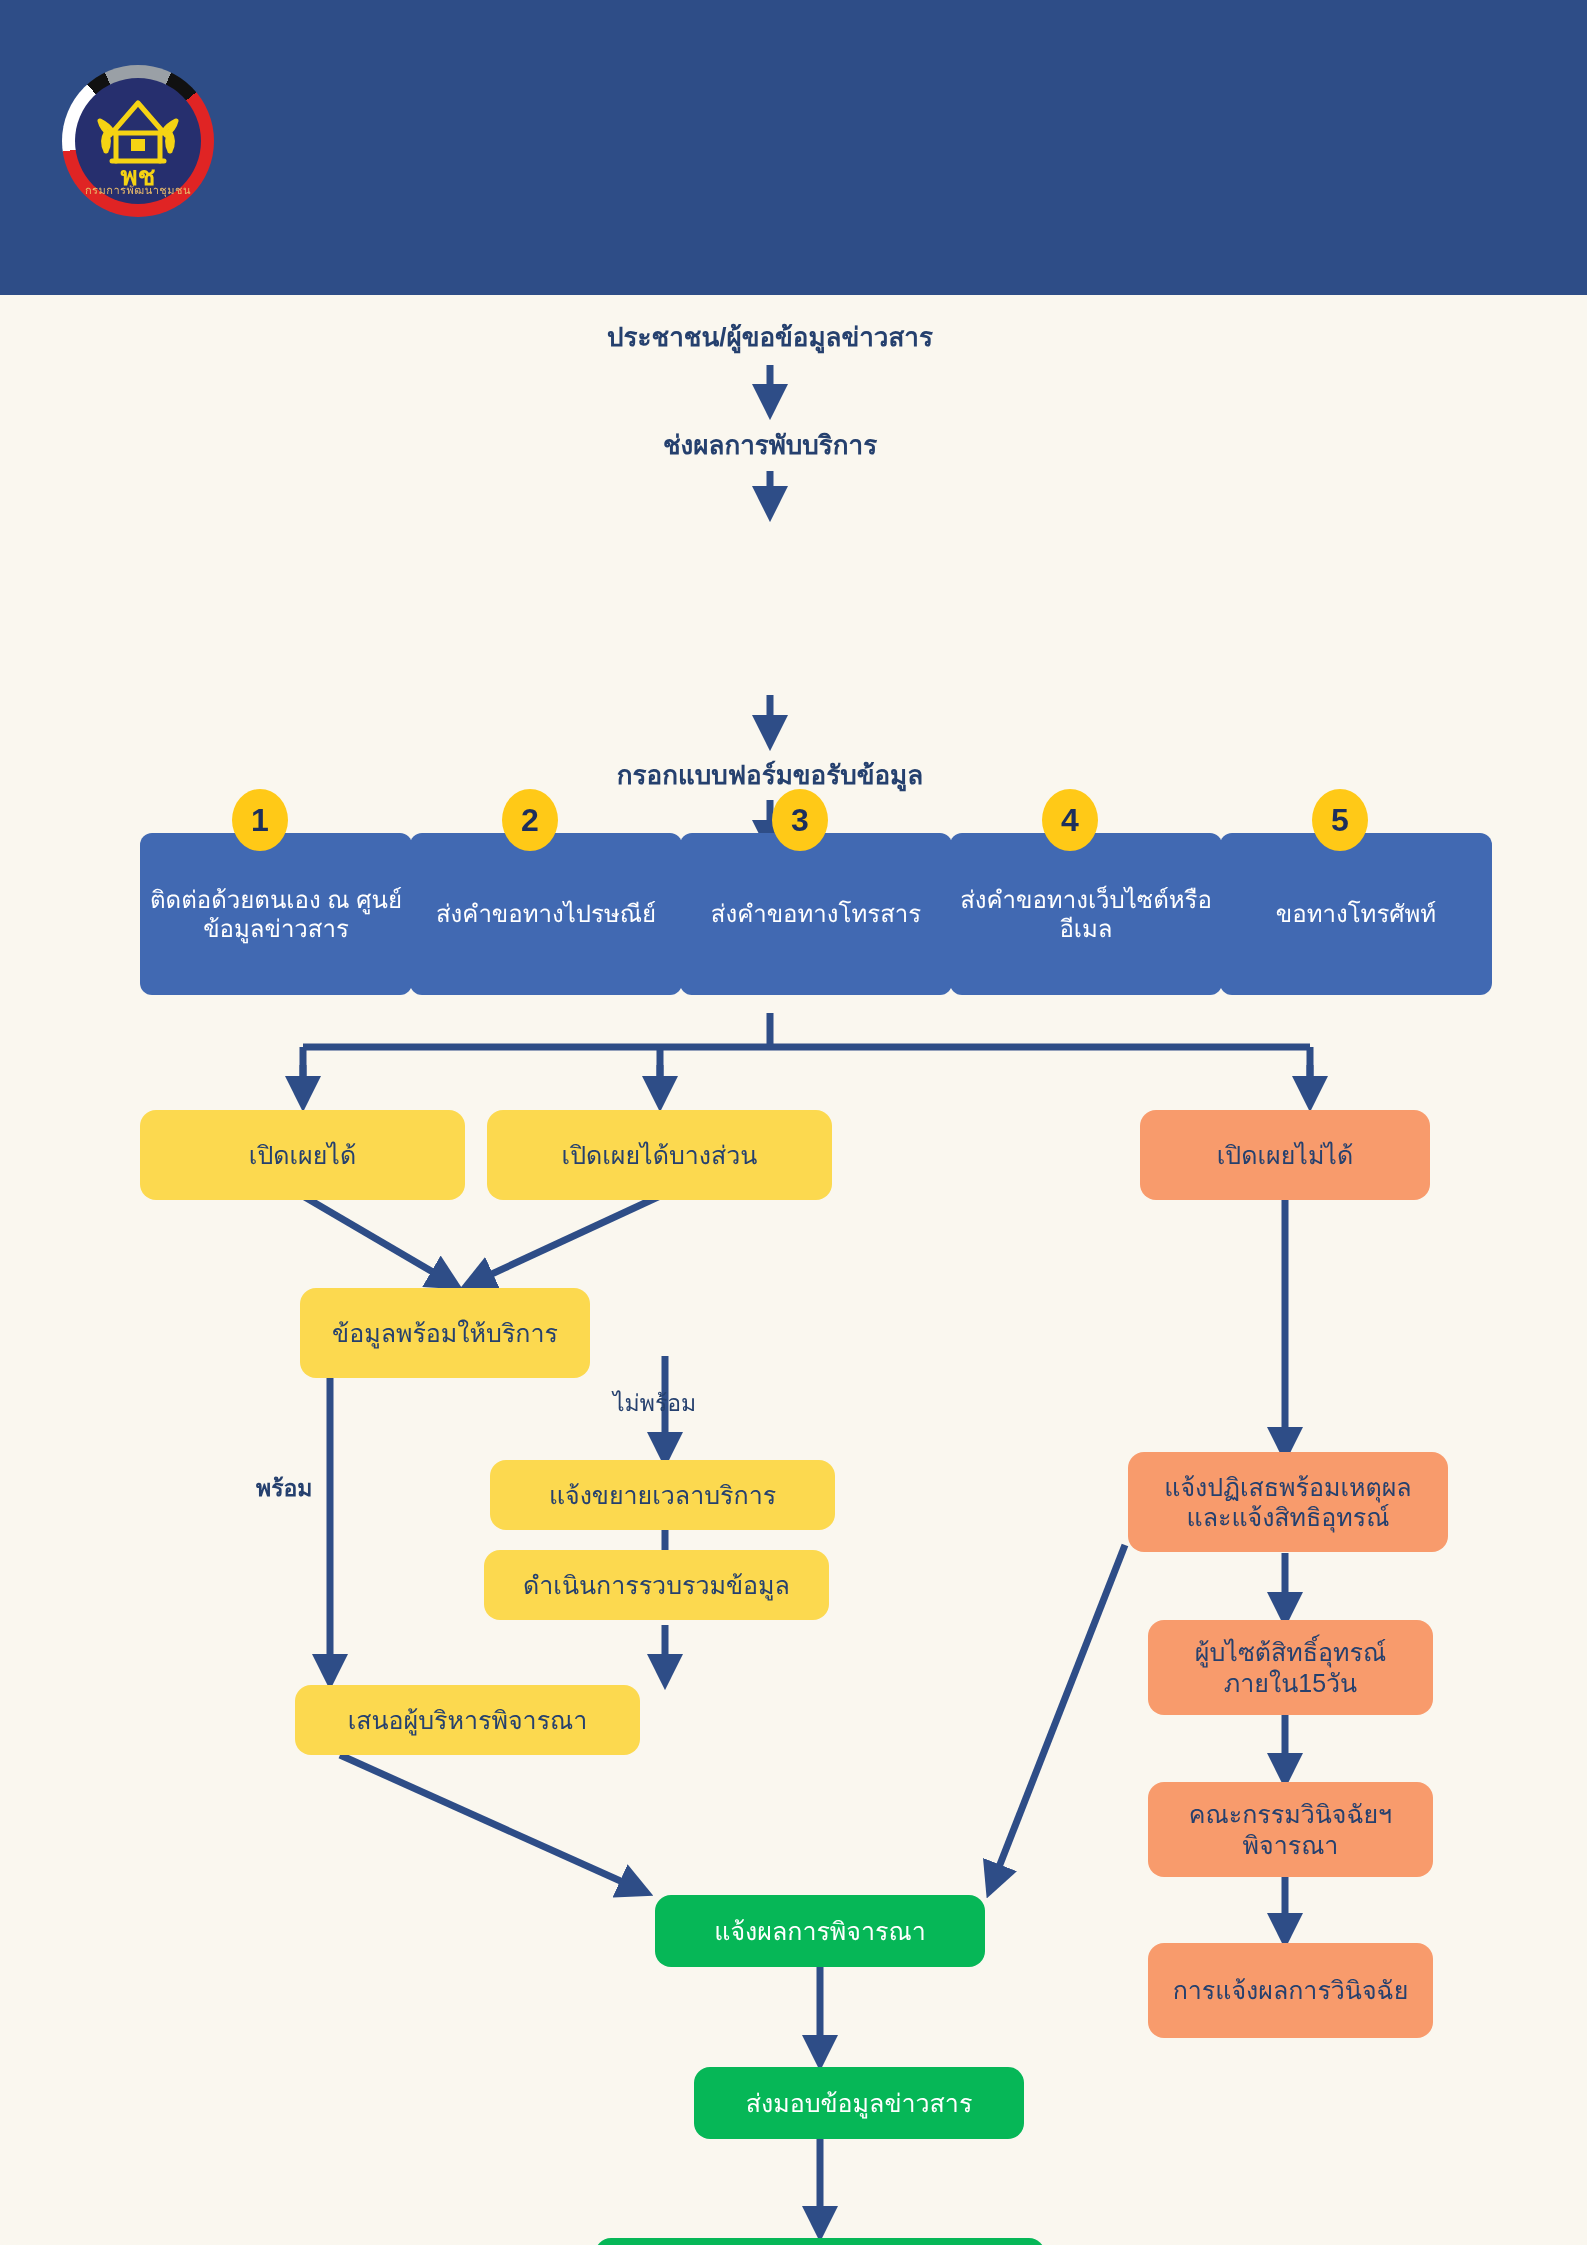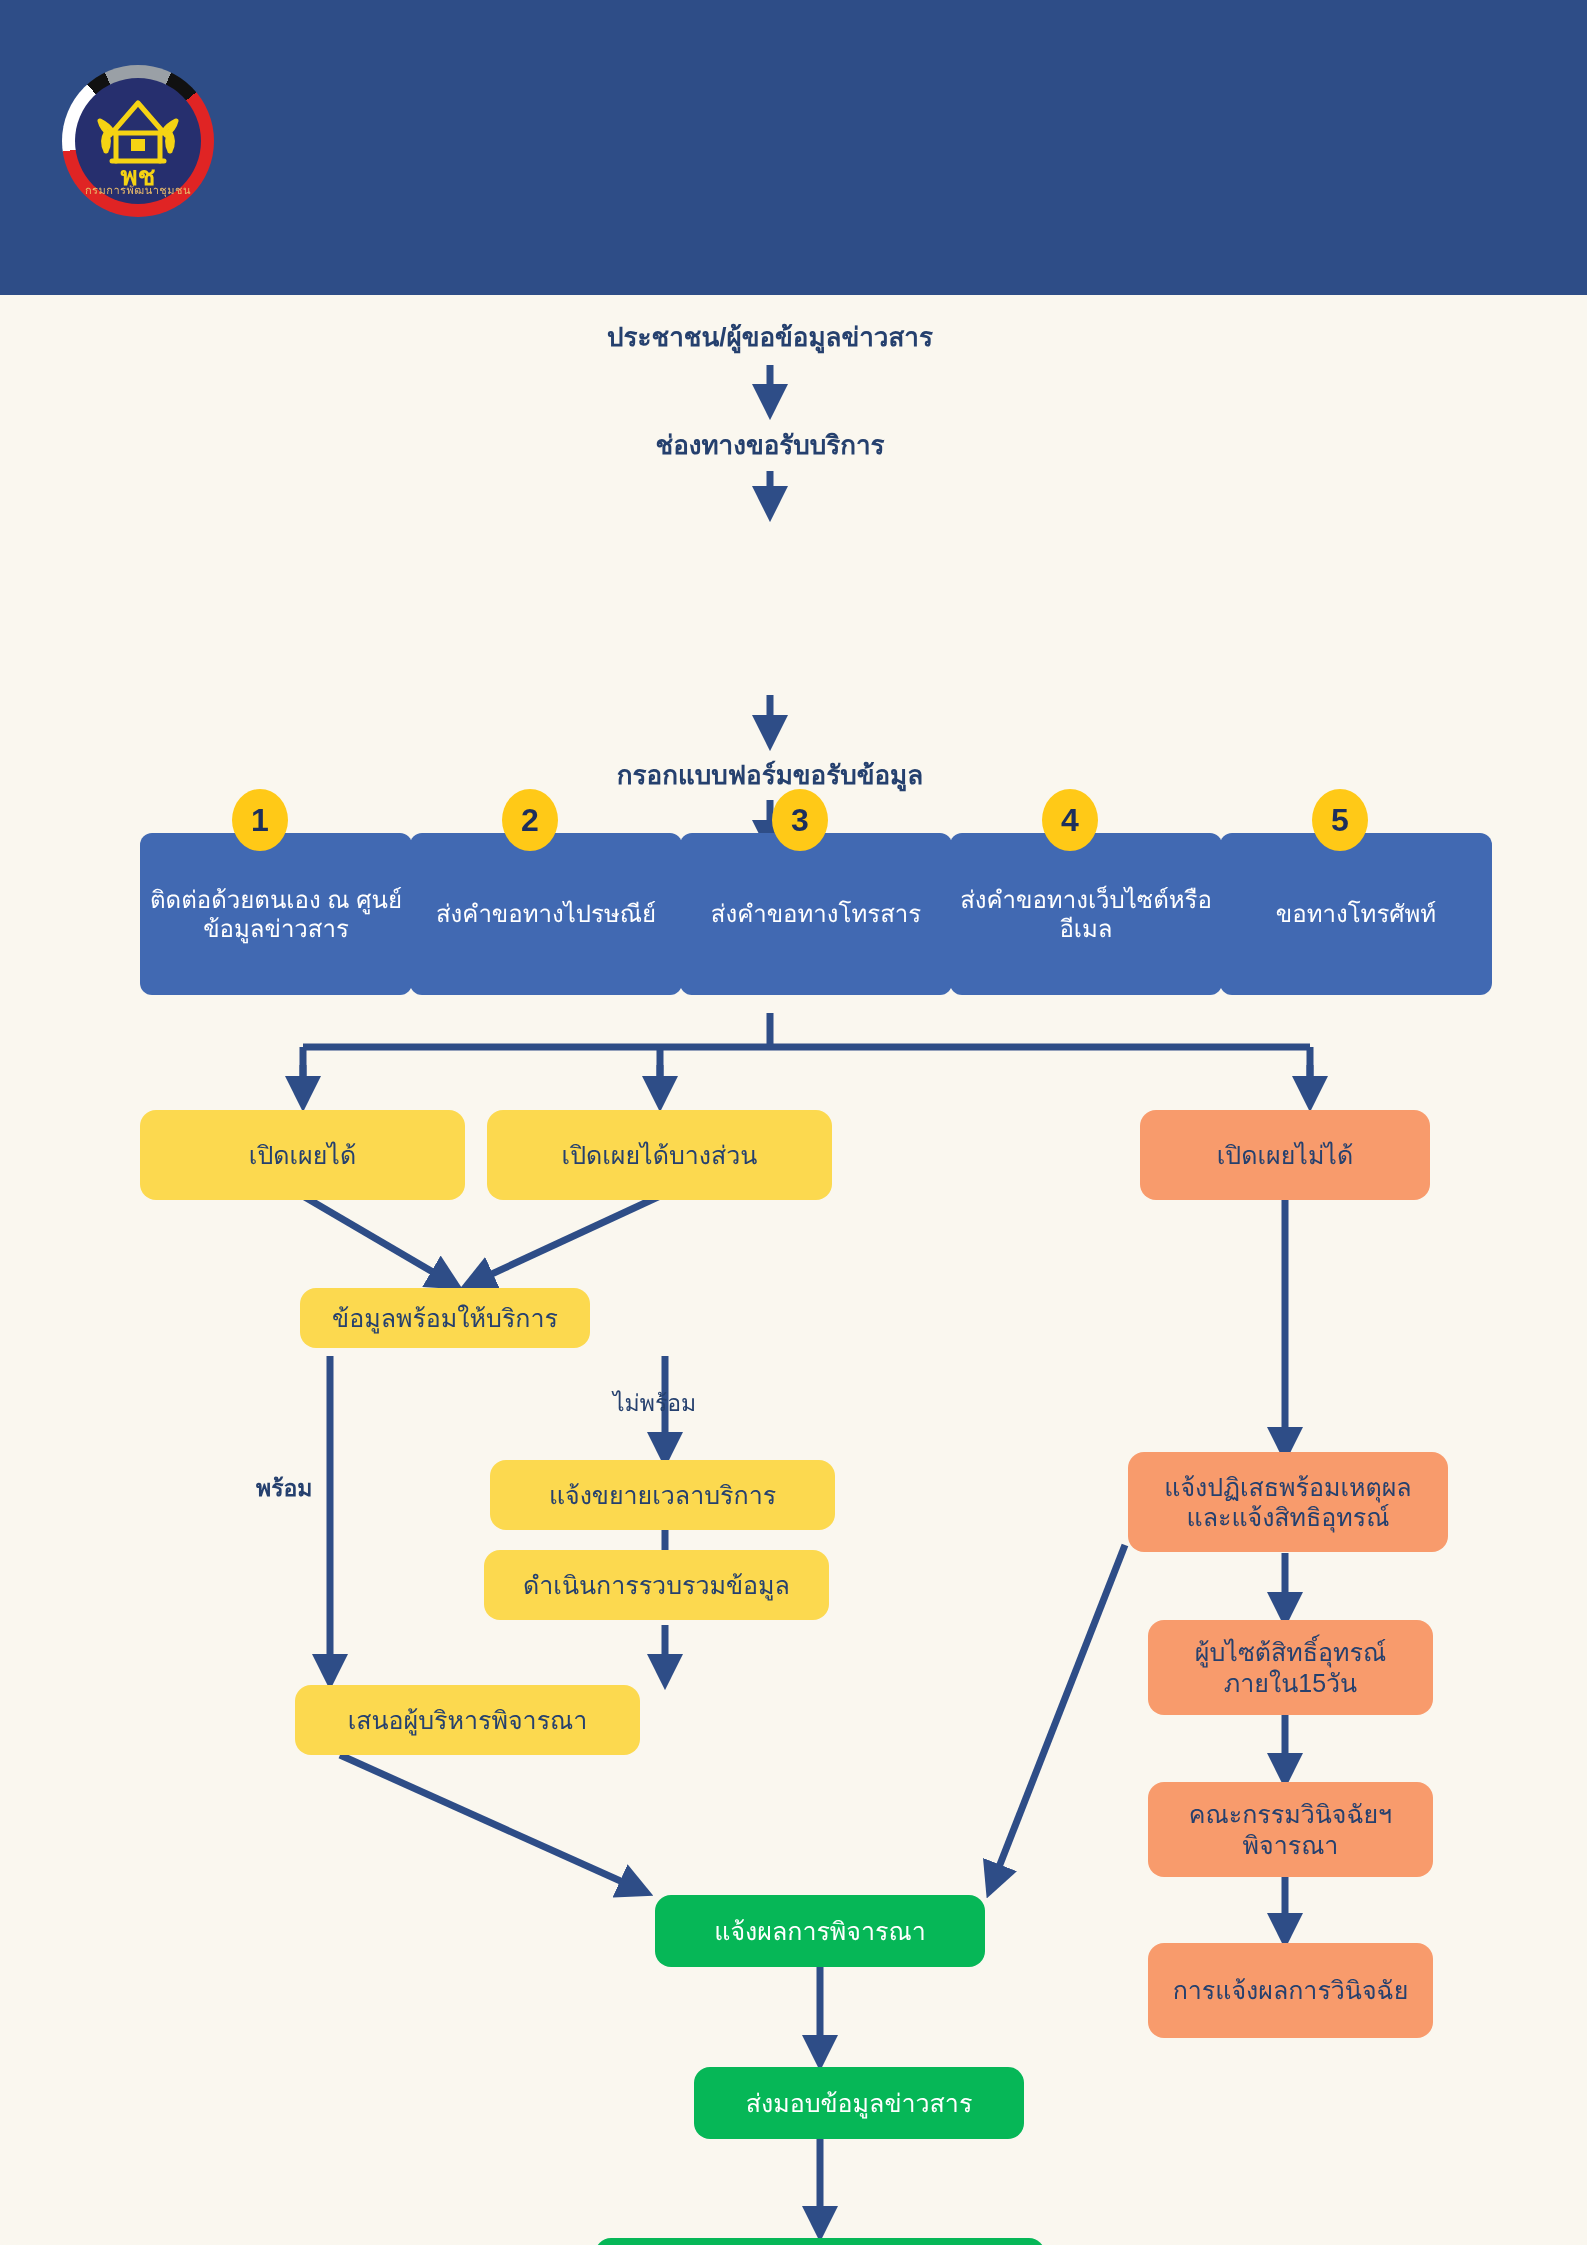--- a/index.html
+++ b/index.html
@@ -239,21 +239,21 @@
       <path d="M820 1665 L820 1767"></path>
     </g>
 
     <g stroke="#2E4D87" stroke-width="7" fill="none" marker-end="url(#ah)">
       <path d="M820 1840 L820 1938"></path>
     </g>
   </svg>
 
   <div class="node plain-label" style="left:470px; top:20px; width:600px; height:46px;">ประชาชน/ผู้ขอข้อมูลข่าวสาร</div>
 
-  <div class="node plain-label" style="left:520px; top:128px; width:500px; height:46px;">ช่องทางขอรับบริการ</div>
+  <div class="node plain-label" style="left:520px; top:128px; width:500px; height:46px;">ช่งผลการพับบริการ</div>
 
   <div class="node plain-label" style="left:470px; top:458px; width:600px; height:46px;">กรอกแบบฟอร์มขอรับข้อมูล</div>
 
   <div class="node plain-label" style="left:520px; top:563px; width:500px; height:46px;">เจ้าหน้าที่รับเรื่อง</div>
 
   <div class="node plain-label" style="left:520px; top:668px; width:500px; height:46px;">พิจารณาคำขอ</div>
 
   <div class="badge" style="left:232px; top:494px;">1</div>
   <div class="node box-blue" style="left:140px; top:538px; width:272px; height:162px;">ติดต่อด้วยตนเอง ณ ศูนย์ข้อมูลข่าวสาร</div>
 
@@ -268,21 +268,21 @@
 
   <div class="badge" style="left:1312px; top:494px;">5</div>
   <div class="node box-blue" style="left:1220px; top:538px; width:272px; height:162px;">ขอทางโทรศัพท์</div>
 
   <div class="node box-yellow" style="left:140px; top:815px; width:325px; height:90px;">เปิดเผยได้</div>
 
   <div class="node box-yellow" style="left:487px; top:815px; width:345px; height:90px;">เปิดเผยได้บางส่วน</div>
 
   <div class="node box-orange" style="left:1140px; top:815px; width:290px; height:90px;">เปิดเผยไม่ได้</div>
 
-  <div class="node box-yellow" style="left:300px; top:993px; width:290px; height:60px;">ข้อมูลพร้อมให้บริการ</div>
+  <div class="node box-yellow" style="left:300px; top:993px; width:290px; height:90px;">ข้อมูลพร้อมให้บริการ</div>
 
   <div class="edge-label" style="left:256px; top:1175px;font-weight:bold;">พร้อม</div>
   <div class="edge-label" style="left:613px; top:1090px;">ไม่พร้อม</div>
 
   <div class="node box-yellow" style="left:490px; top:1165px; width:345px; height:70px;">แจ้งขยายเวลาบริการ</div>
 
   <div class="node box-yellow" style="left:484px; top:1255px; width:345px; height:70px;">ดำเนินการรวบรวมข้อมูล</div>
 
   <div class="node box-yellow" style="left:295px; top:1390px; width:345px; height:70px;">เสนอผู้บริหารพิจารณา</div>
 

